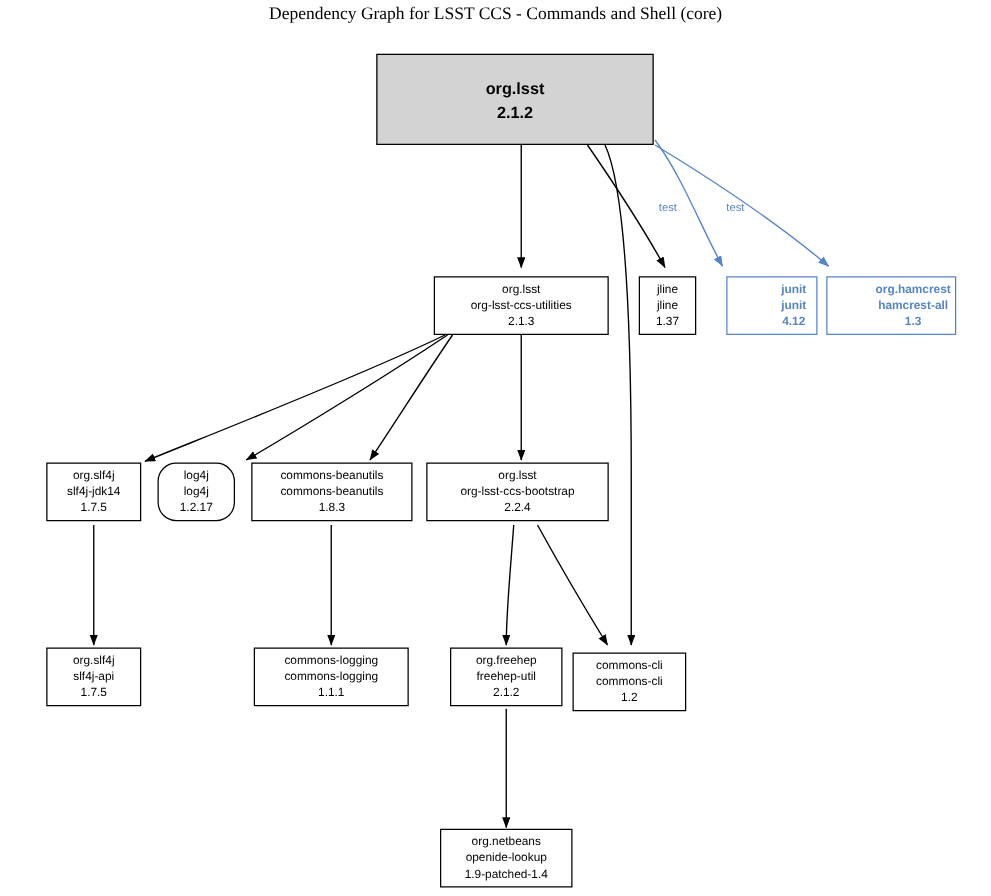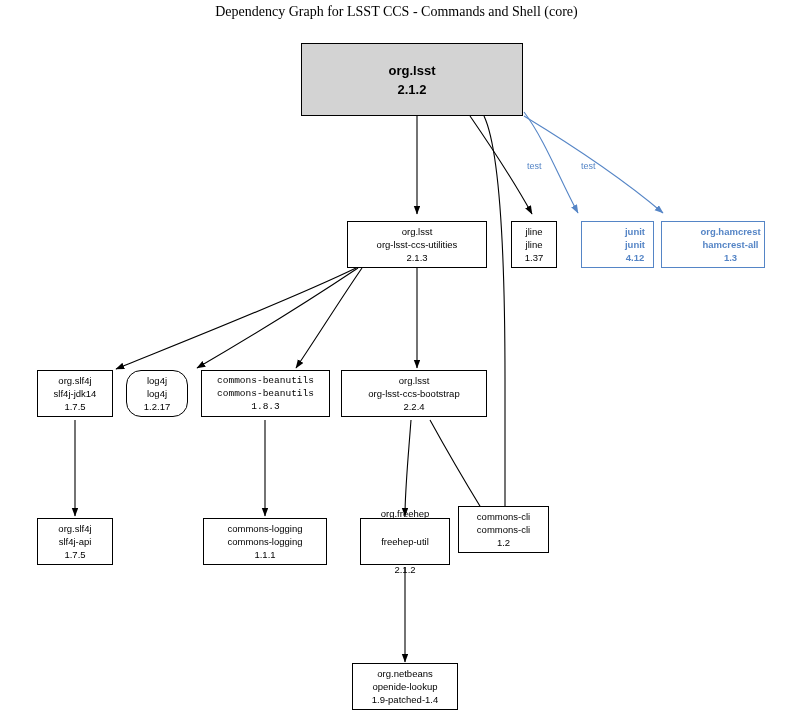--- a/index.html
+++ b/index.html
@@ -157,21 +157,21 @@
     <span class="ln">slf4j-jdk14</span>
     <span class="ln">1.7.5</span>
   </div>
 
   <div class="node" style="left:126px; top:370px; width:62px; height:47px;border-radius:15px;">
     <span class="ln">log4j</span>
     <span class="ln">log4j</span>
     <span class="ln">1.2.17</span>
   </div>
 
-  <div class="node" style="left:201px; top:370px; width:129px; height:47px;font-family:Liberation Mono, monospace;">
+  <div class="node" style="left:201px; top:370px; width:129px; height:47px;">
     <span class="ln">commons-beanutils</span>
     <span class="ln">commons-beanutils</span>
     <span class="ln">1.8.3</span>
   </div>
 
   <div class="node" style="left:341px; top:370px; width:146px; height:47px;">
     <span class="ln">org.lsst</span>
     <span class="ln">org-lsst-ccs-bootstrap</span>
     <span class="ln">2.2.4</span>
   </div>
@@ -181,27 +181,27 @@
     <span class="ln">slf4j-api</span>
     <span class="ln">1.7.5</span>
   </div>
 
   <div class="node" style="left:203px; top:518px; width:124px; height:47px;">
     <span class="ln">commons-logging</span>
     <span class="ln">commons-logging</span>
     <span class="ln">1.1.1</span>
   </div>
 
-  <div class="node" style="left:360px; top:518px; width:90px; height:47px;gap:15px;">
+  <div class="node" style="left:360px; top:518px; width:90px; height:47px;">
     <span class="ln">org.freehep</span>
     <span class="ln">freehep-util</span>
     <span class="ln">2.1.2</span>
   </div>
 
-  <div class="node" style="left:458px; top:506px; width:91px; height:47px;">
+  <div class="node" style="left:458px; top:522px; width:91px; height:47px;">
     <span class="ln">commons-cli</span>
     <span class="ln">commons-cli</span>
     <span class="ln">1.2</span>
   </div>
 
   <div class="node" style="left:352px; top:663px; width:106px; height:47px;">
     <span class="ln">org.netbeans</span>
     <span class="ln">openide-lookup</span>
     <span class="ln">1.9-patched-1.4</span>
   </div>

